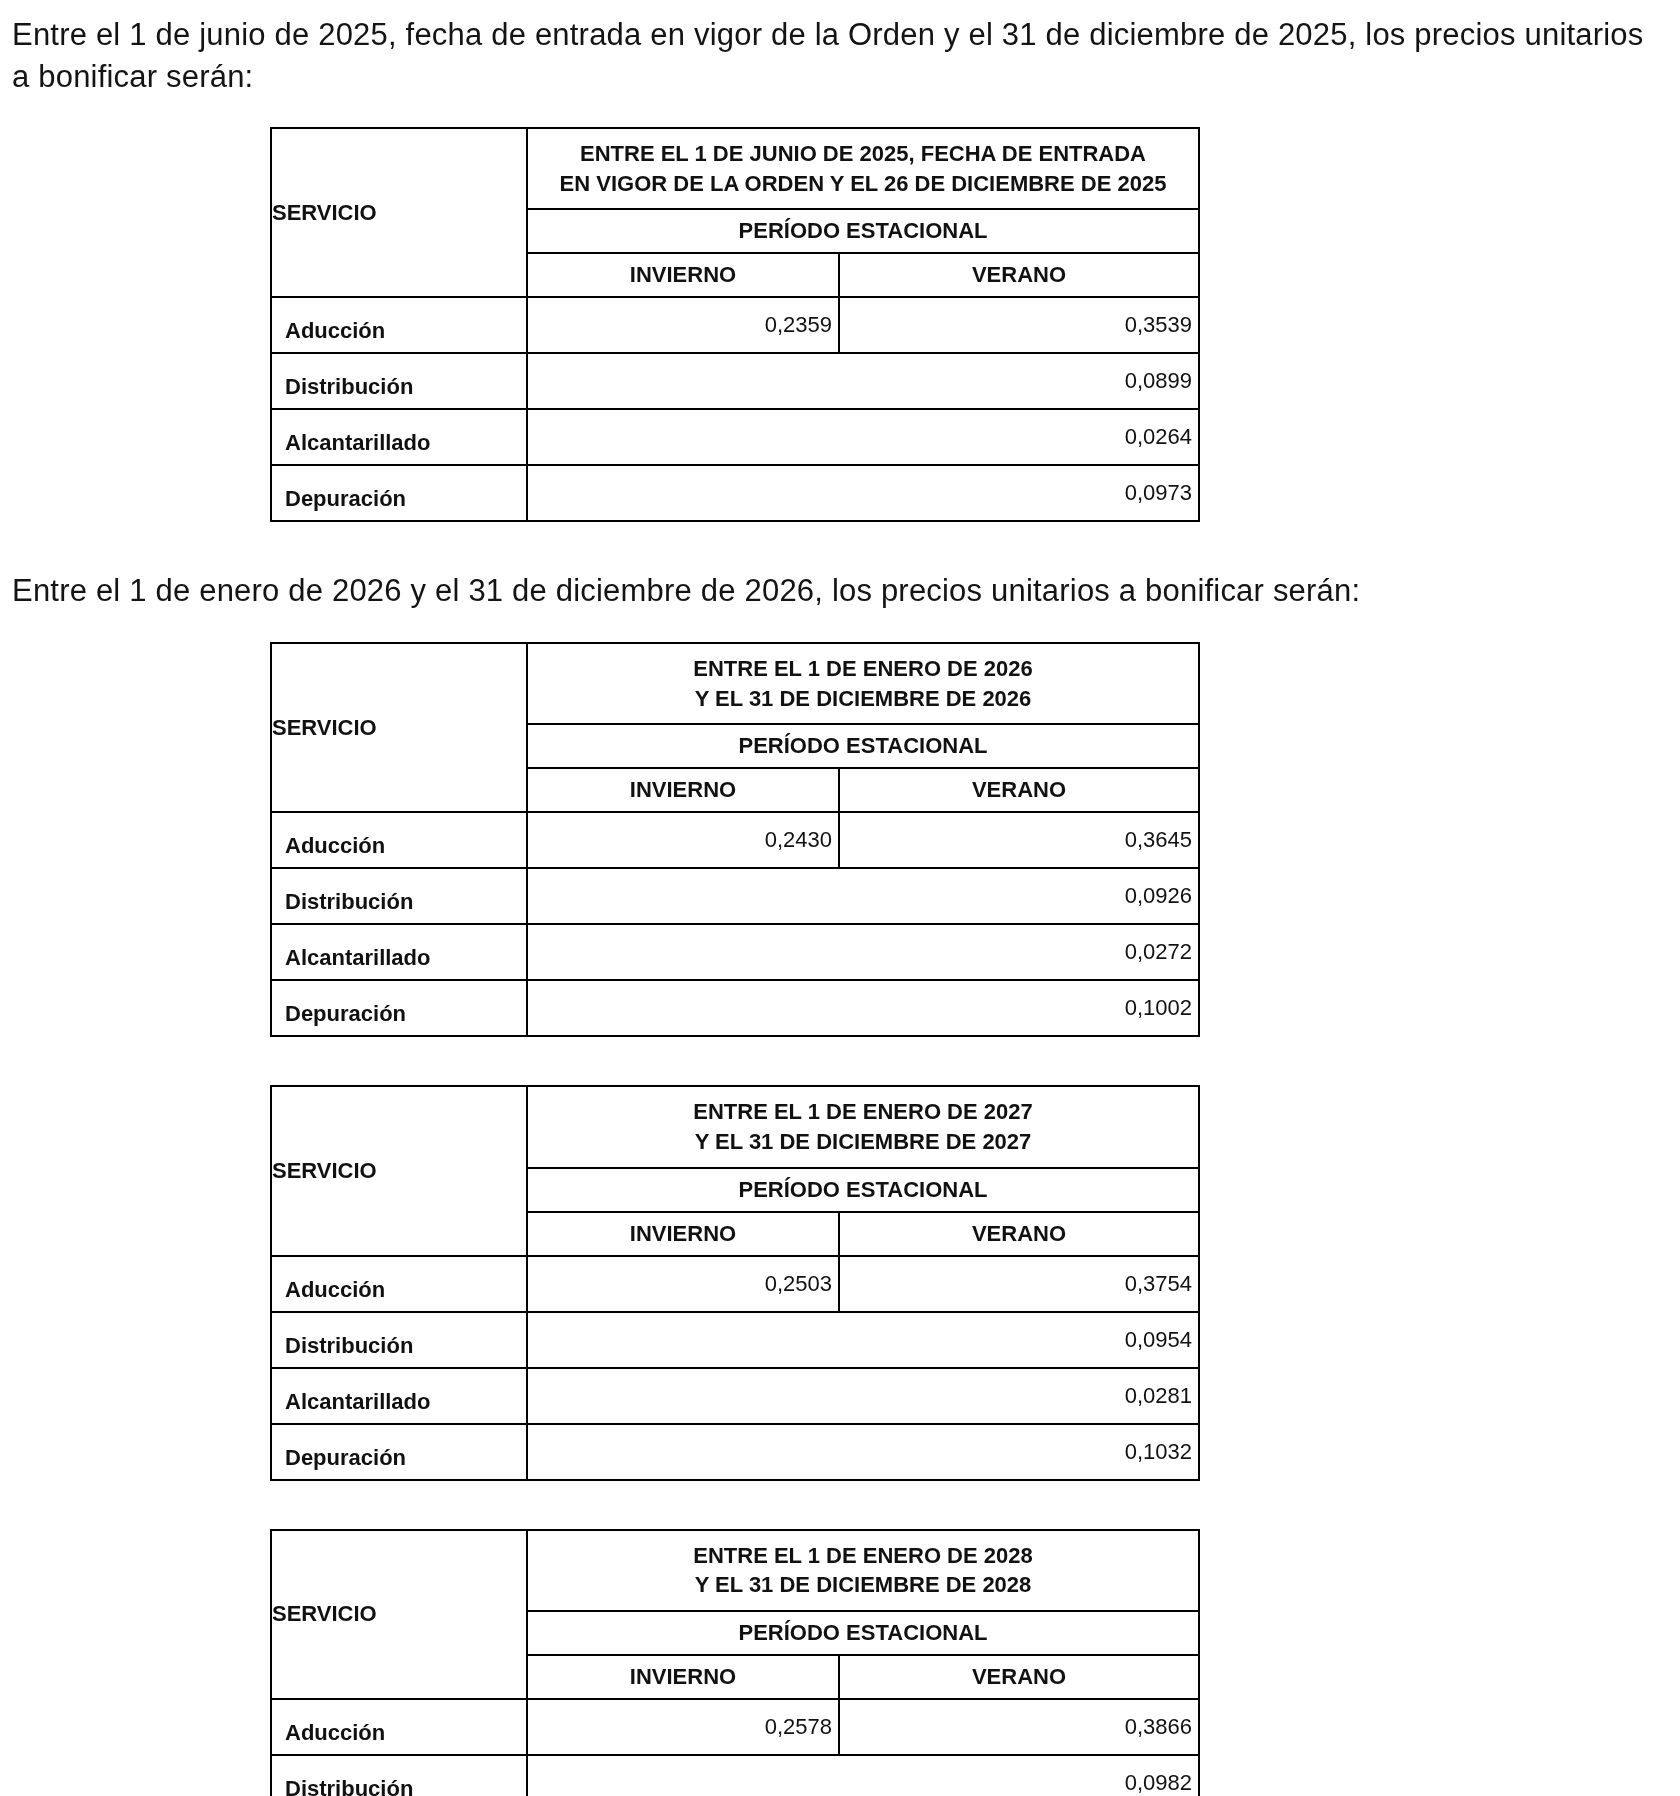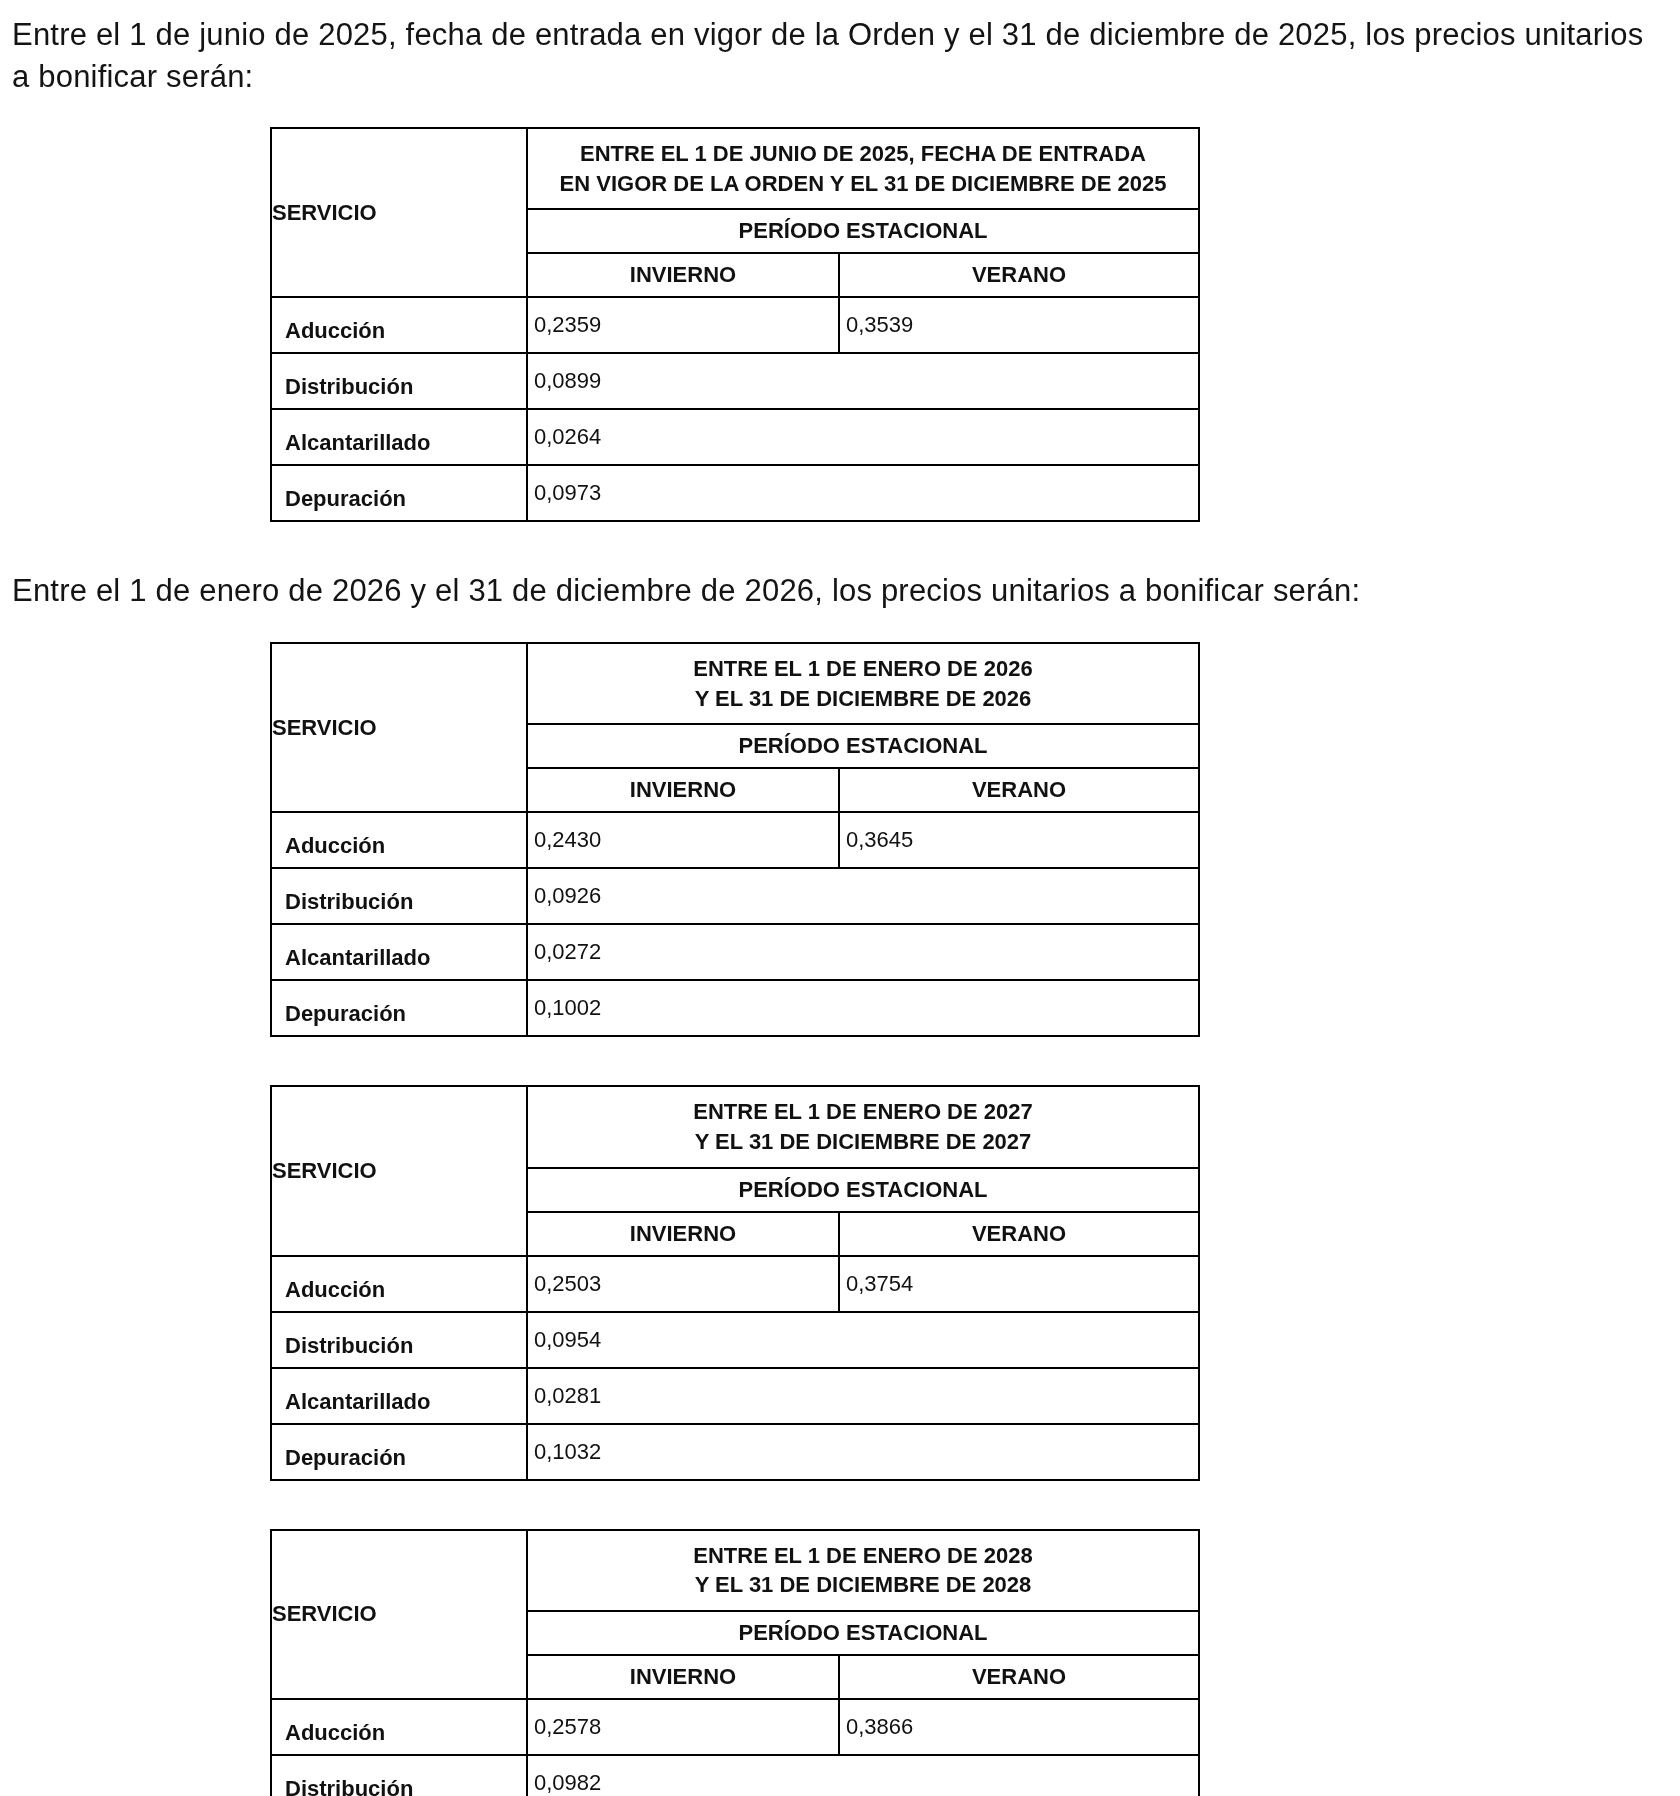--- a/index.html
+++ b/index.html
@@ -46,41 +46,41 @@
     text-align: center;
     padding: 8px 24px;
   }
   td.rowlabel {
     font-weight: bold;
     text-align: left;
     padding: 20px 6px 8px 13px;
   }
   td.val {
     font-weight: normal;
-    text-align: left;
+    text-align: right;
     padding: 8px 6px;
   }
 </style>
 </head>
 <body>
 
 <section class="block">
   <p class="intro">Entre el 1 de junio de 2025, fecha de entrada en vigor de la Orden y el 31 de diciembre de 2025, los precios unitarios a bonificar serán:</p>
   <table class="price-table">
     <colgroup>
         <col style="width:256px">
         <col style="width:312px">
         <col style="width:360px">
       </colgroup>
     <tbody>
       <tr>
         <td class="servicio" rowspan="3">SERVICIO</td>
         <td class="period" colspan="2">
           <div>ENTRE EL 1 DE JUNIO DE 2025, FECHA DE ENTRADA</div>
-          <div>EN VIGOR DE LA ORDEN Y EL 31 DE DICIEMBRE DE 2025</div>
+          <div>EN VIGOR DE LA ORDEN Y EL 26 DE DICIEMBRE DE 2025</div>
         </td>
       </tr>
       <tr>
         <td class="hdr" colspan="2">PERÍODO ESTACIONAL</td>
       </tr>
       <tr>
         <td class="hdr">INVIERNO</td>
         <td class="hdr">VERANO</td>
       </tr>
       <tr>

